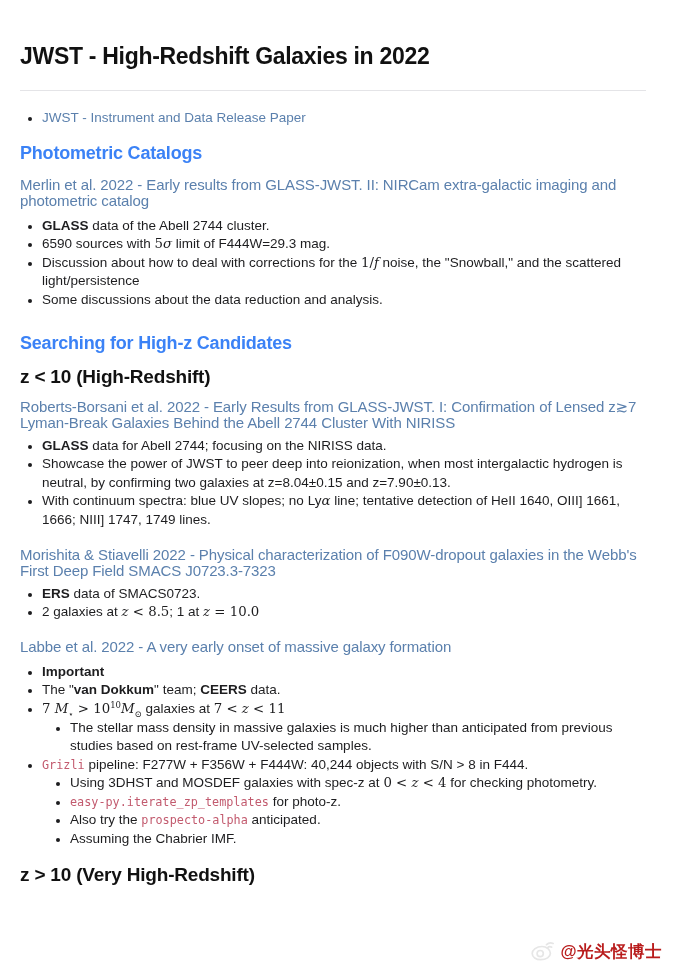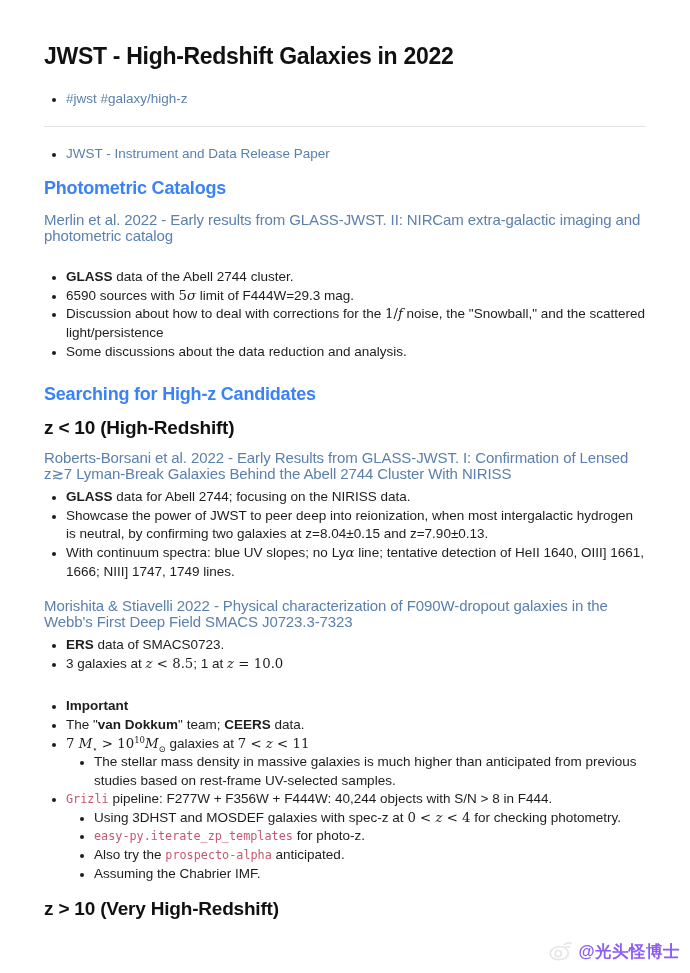--- a/index.html
+++ b/index.html
@@ -4,21 +4,21 @@
 <style>
   * { box-sizing: border-box; }
   html,body { margin:0; padding:0; }
   body {
     width:690px; height:973px; overflow:hidden;
     background:#ffffff;
     font-family:"Liberation Sans", sans-serif;
     color:#1d1d1f;
     position:relative;
   }
-  .page { padding:42px 44px 0 44px; }
+  .page { padding:42px 44px 0 20px; }
 
   h1 {
     font-size:23px; line-height:28px; font-weight:700;
     letter-spacing:-0.3px; color:#111;
     margin:0 0 20px 0;
   }
   h2 {
     font-size:18px; line-height:22px; font-weight:700;
     letter-spacing:-0.2px; color:#3b82f6;
     margin:22px 0 0 0;
@@ -36,21 +36,21 @@
     display:block; font-size:15px; line-height:16px;
     margin:13px 0 0 0; letter-spacing:-0.1px;
   }
   a.paper.gap { margin-top:17px; }
 
   hr.divider {
     border:none; border-top:1px solid #e4e4e7;
     margin:17px 0 18px 0;
   }
 
-  ul { margin:24px 0 0 0; padding:0 0 0 22px; list-style:disc; }
+  ul { margin:8px 0 0 0; padding:0 0 0 22px; list-style:disc; }
   ul.tight { margin-top:6px; }
   ul.toplist { margin:0; }
   ul.sub { margin:0; padding-left:28px; }
   li {
     font-size:13.5px; line-height:18.6px; margin:0;
     color:#1d1d1f;
   }
   li::marker { color:#1d1d1f; font-size:12px; }
 
   .b { font-weight:700; }
@@ -59,37 +59,34 @@
     font-size:13.3px;
   }
   .mi { font-style:italic; }
   sup.math, sub.math { font-size:8.5px; line-height:0; }
   .code {
     font-family:"DejaVu Sans Mono","Liberation Mono",monospace;
     font-size:11.8px; color:#c25a6e;
   }
 
   .watermark {
-    position:absolute; right:10px; bottom:10px;
+    position:absolute; right:28px; bottom:10px;
     display:flex; align-items:center; gap:4px;
-    color:#8b5cf6; font-size:16.5px; font-weight:700;
+    color:#b91c1c; font-size:16.5px; font-weight:700;
     letter-spacing:0.5px; user-select:none;
   }
   .watermark svg { display:block; }
 </style>
 </head>
 <body>
 
 <div class="page">
 
   <h1>JWST - High-Redshift Galaxies in 2022</h1>
 
-  <ul class="toplist">
-    <li><a class="link">#jwst #galaxy/high-z</a></li>
-  </ul>
 
   <hr class="divider">
 
   <ul class="toplist">
     <li><a class="link">JWST - Instrument and Data Release Paper</a></li>
   </ul>
 
   <h2 class="first">Photometric Catalogs</h2>
 
   <a class="paper">Merlin et al. 2022 - Early results from GLASS-JWST. II: NIRCam extra-galactic imaging and photometric catalog</a>
@@ -110,23 +107,24 @@
   <ul class="tight">
     <li><span class="b">GLASS</span><span> data for Abell 2744; focusing on the NIRISS data.</span></li>
     <li><span>Showcase the power of JWST to peer deep into reionization, when most intergalactic hydrogen is neutral, by confirming two galaxies at z=8.04±0.15 and z=7.90±0.13.</span></li>
     <li><span>With continuum spectra: blue UV slopes; no Ly</span><span class="math mi">α</span><span> line; tentative detection of HeII 1640, OIII] 1661, 1666; NIII] 1747, 1749 lines.</span></li>
   </ul>
 
   <a class="paper gap">Morishita &amp; Stiavelli 2022 - Physical characterization of F090W-dropout galaxies in the Webb's First Deep Field SMACS J0723.3-7323</a>
 
   <ul class="tight">
     <li><span class="b">ERS</span><span> data of SMACS0723.</span></li>
-    <li><span>3 galaxies at </span><span class="math mi">z</span><span class="math"> &lt; 8.5</span><span>; 1 at </span><span class="math mi">z</span><span class="math"> = 10.0</span></li>
+    <li><span>2 galaxies at </span><span class="math mi">z</span><span class="math"> &lt; 8.5</span><span>; 1 at </span><span class="math mi">z</span><span class="math"> = 10.0</span></li>
   </ul>
 
+  <a class="paper gap">Labbe et al. 2022 - A very early onset of massive galaxy formation</a>
 
   <ul>
     <li><span class="b">Important</span></li>
     <li><span>The "</span><span class="b">van Dokkum</span><span>" team; </span><span class="b">CEERS</span><span> data.</span></li>
     <li><span class="math">7 </span><span class="math mi">M</span><sub class="math">⋆</sub><span class="math"> &gt; 10</span><sup class="math">10</sup><span class="math mi">M</span><sub class="math">⊙</sub><span> galaxies at </span><span class="math">7 &lt; </span><span class="math mi">z</span><span class="math"> &lt; 11</span>
       <ul class="sub">
         <li><span>The stellar mass density in massive galaxies is much higher than anticipated from previous studies based on rest-frame UV-selected samples.</span></li>
       </ul>
     </li>
     <li><span class="code">Grizli</span><span> pipeline: F277W + F356W + F444W: 40,244 objects with S/N &gt; 8 in F444.</span>

